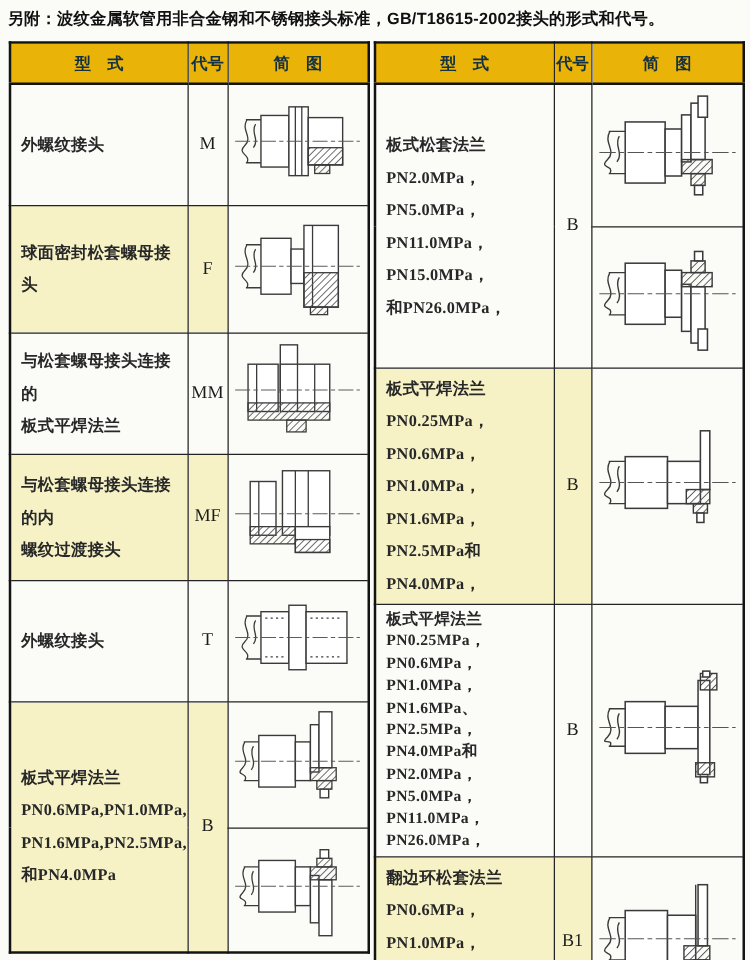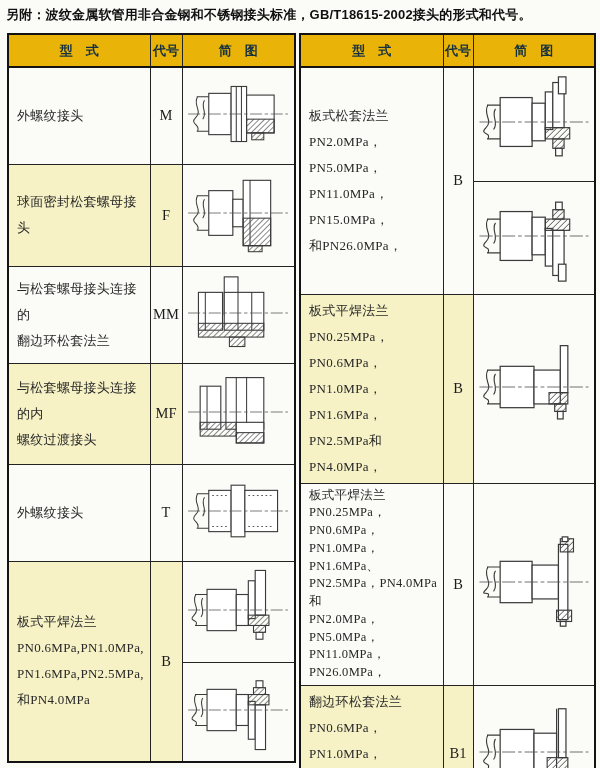--- a/index.html
+++ b/index.html
@@ -28,20 +28,21 @@
     border-bottom:2px solid #131313;
   }
   td.type{
     font-family:"Liberation Serif", serif;
     font-size:13px;color:#272727;
     padding:3px 4px 3px 8px;
     white-space:pre-line;
     line-height:2.0;
     vertical-align:middle;
     letter-spacing:0.3px;
+    font-weight:bold;
   }
   td.type.tight{line-height:1.42;font-size:12.5px;}
   td.code{
     text-align:center;vertical-align:middle;
     font-family:"Liberation Serif", serif;
     font-size:14.5px;color:#1c1c1c;
   }
   td.diag{text-align:center;vertical-align:middle;padding:0;}
   .hl{background:#f6f2c6;}
   .dg{display:inline-block;line-height:0;}
@@ -103,21 +104,21 @@
               <rect x="66" y="12" width="32" height="76" fill="#fff" stroke="#3a3a3a" stroke-width="1.3"></rect>
               <line x1="74" y1="12" x2="74" y2="88" stroke="#3a3a3a" stroke-width="1.2"></line>
               <rect x="66" y="56" width="32" height="32" fill="url(#h1)" stroke="#3a3a3a" stroke-width="1.2"></rect>
               <rect x="72" y="88" width="16" height="7" fill="url(#h1)" stroke="#3a3a3a" stroke-width="1.2"></rect>
               <line x1="2" y1="50" x2="118" y2="50" stroke="#555" stroke-width="0.9" stroke-dasharray="14 3 4 3"></line>
             </svg></span>
     </td>
   </tr>
   <tr style="height:97px">
     <td class="type">与松套螺母接头连接的
-翻边环松套法兰</td>
+板式平焊法兰</td>
     <td class="code">MM</td>
     <td class="diag">
       <span class="dg"><svg viewBox="0 0 120 100" xmlns="http://www.w3.org/2000/svg">
               <defs>
                 <pattern id="h2" width="4.5" height="4.5" patternUnits="userSpaceOnUse" patternTransform="rotate(45)">
                   <line x1="0" y1="0" x2="0" y2="4.5" stroke="#555" stroke-width="1.6"></line>
                 </pattern>
               </defs>
               <rect x="14" y="26" width="28" height="44" fill="#fff" stroke="#3a3a3a" stroke-width="1.3"></rect>
               <line x1="22" y1="26" x2="22" y2="70" stroke="#3a3a3a" stroke-width="1.2"></line>

